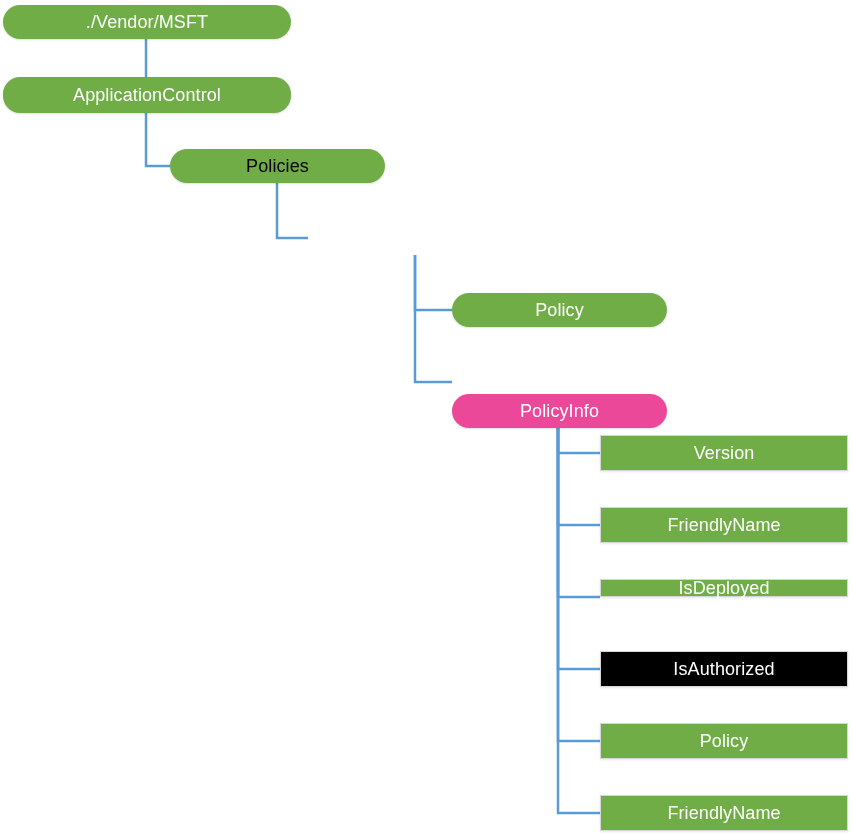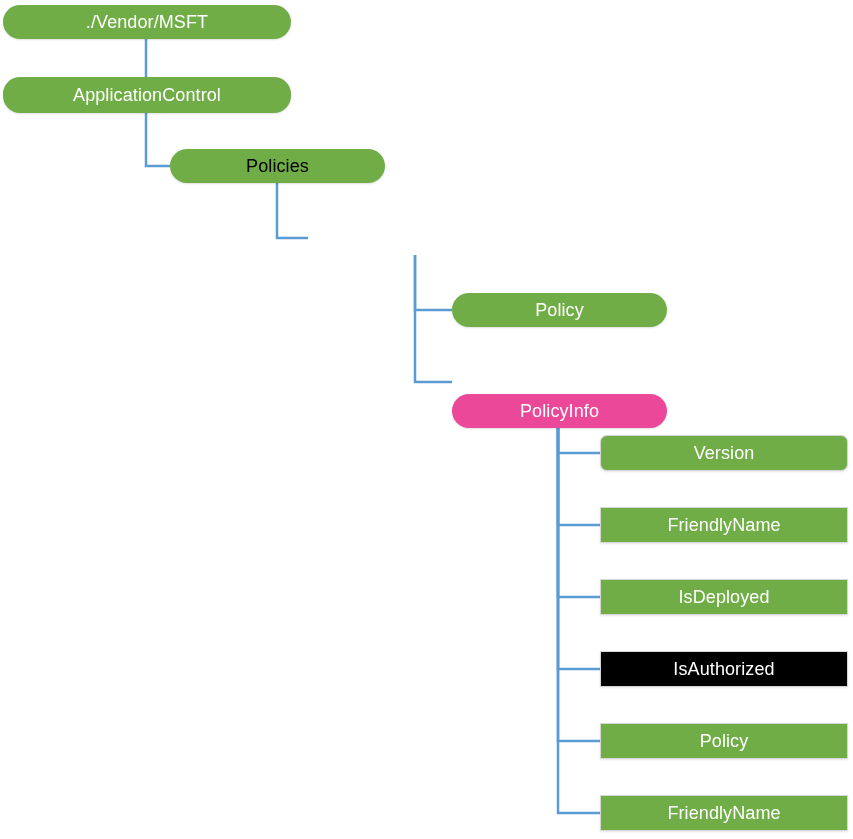--- a/index.html
+++ b/index.html
@@ -80,27 +80,27 @@
     </div>
     <div class="node rounded" style="left: 170px; top: 149px; width: 215px; height: 34px; background: rgb(112, 173, 71); color: #000000;">
       <span class="node-label">Policies</span>
     </div>
     <div class="node rounded" style="left: 452px; top: 293px; width: 215px; height: 34px; background: rgb(112, 173, 71); color: rgb(255, 255, 255);">
       <span class="node-label">Policy</span>
     </div>
     <div class="node rounded" style="left: 452px; top: 365px; width: 215px; height: 34px; background: #ec4899; color: rgb(255, 255, 255); margin-top: 29px;">
       <span class="node-label">PolicyInfo</span>
     </div>
-    <div class="node rect" style="left: 600px; top: 435px; width: 248px; height: 36px; background: rgb(112, 173, 71); color: rgb(255, 255, 255); border-color: rgb(214, 214, 214); border-radius: 7px;">
+    <div class="node rect" style="left: 600px; top: 435px; width: 248px; height: 36px; background: rgb(112, 173, 71); color: rgb(255, 255, 255); border-color: rgb(214, 214, 214);">
       <span class="node-label">Version</span>
     </div>
     <div class="node rect" style="left: 600px; top: 507px; width: 248px; height: 36px; background: rgb(112, 173, 71); color: rgb(255, 255, 255); border-color: rgb(214, 214, 214);">
       <span class="node-label">FriendlyName</span>
     </div>
-    <div class="node rect" style="left: 600px; top: 579px; width: 248px; height: 36px; background: rgb(112, 173, 71); color: rgb(255, 255, 255); border-color: rgb(214, 214, 214);">
+    <div class="node rect" style="left: 600px; top: 579px; width: 248px; height: 18px; background: rgb(112, 173, 71); color: rgb(255, 255, 255); border-color: rgb(214, 214, 214);">
       <span class="node-label">IsDeployed</span>
     </div>
     <div class="node rect" style="left: 600px; top: 651px; width: 248px; height: 36px; background: #000000; color: rgb(255, 255, 255); border-color: rgb(214, 214, 214);">
       <span class="node-label">IsAuthorized</span>
     </div>
     <div class="node rect" style="left: 600px; top: 723px; width: 248px; height: 36px; background: rgb(112, 173, 71); color: rgb(255, 255, 255); border-color: rgb(214, 214, 214);">
       <span class="node-label">Policy</span>
     </div>
     <div class="node rect" style="left: 600px; top: 795px; width: 248px; height: 36px; background: rgb(112, 173, 71); color: rgb(255, 255, 255); border-color: rgb(214, 214, 214);">
       <span class="node-label">FriendlyName</span>

